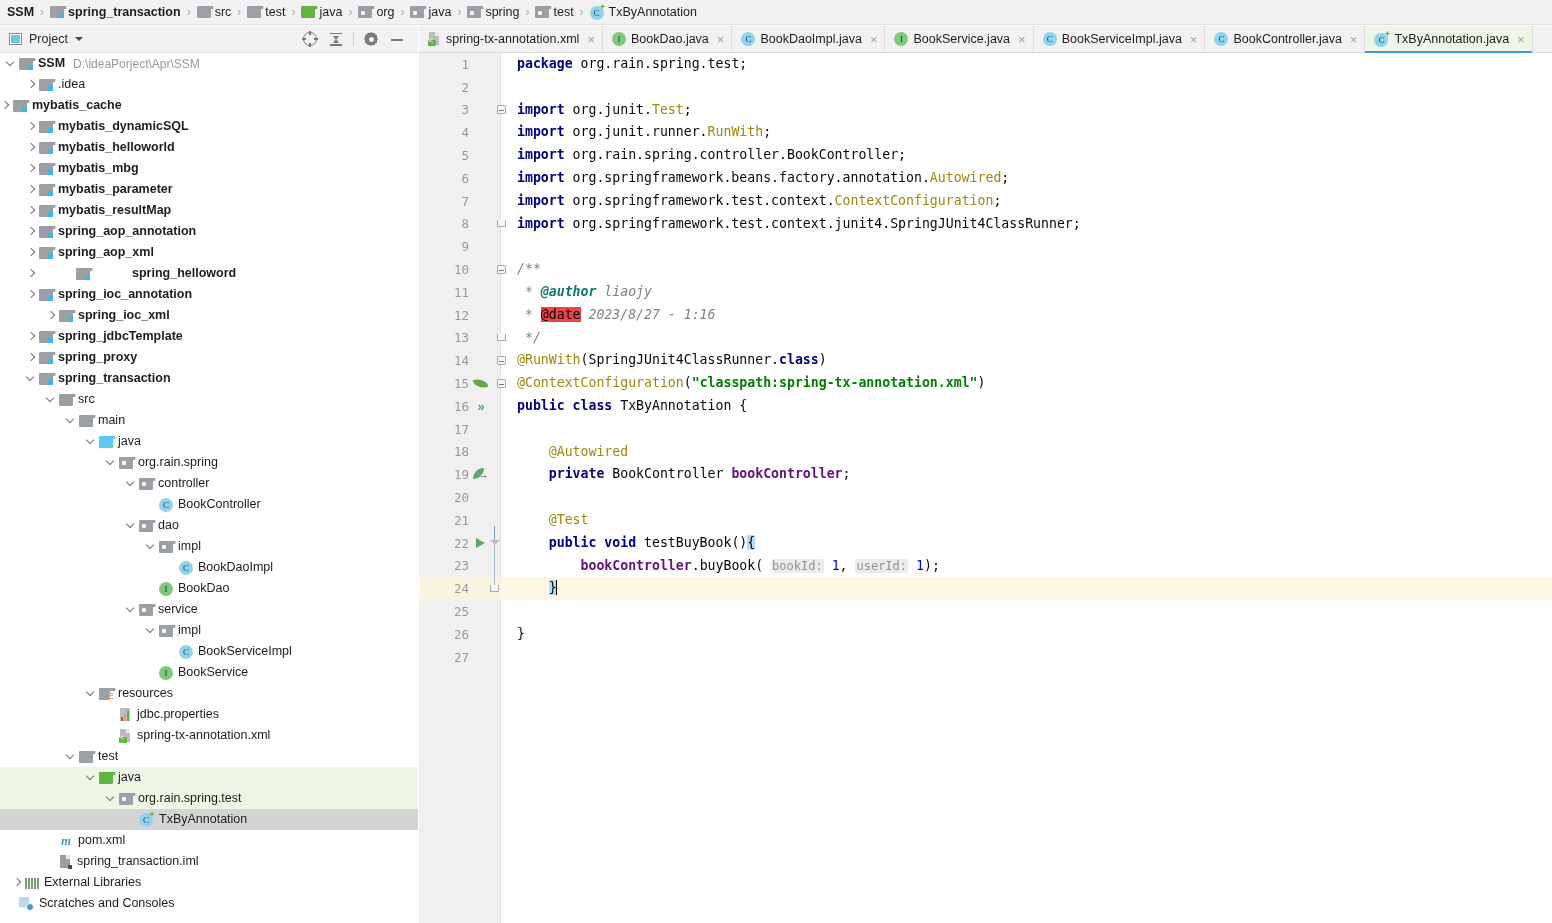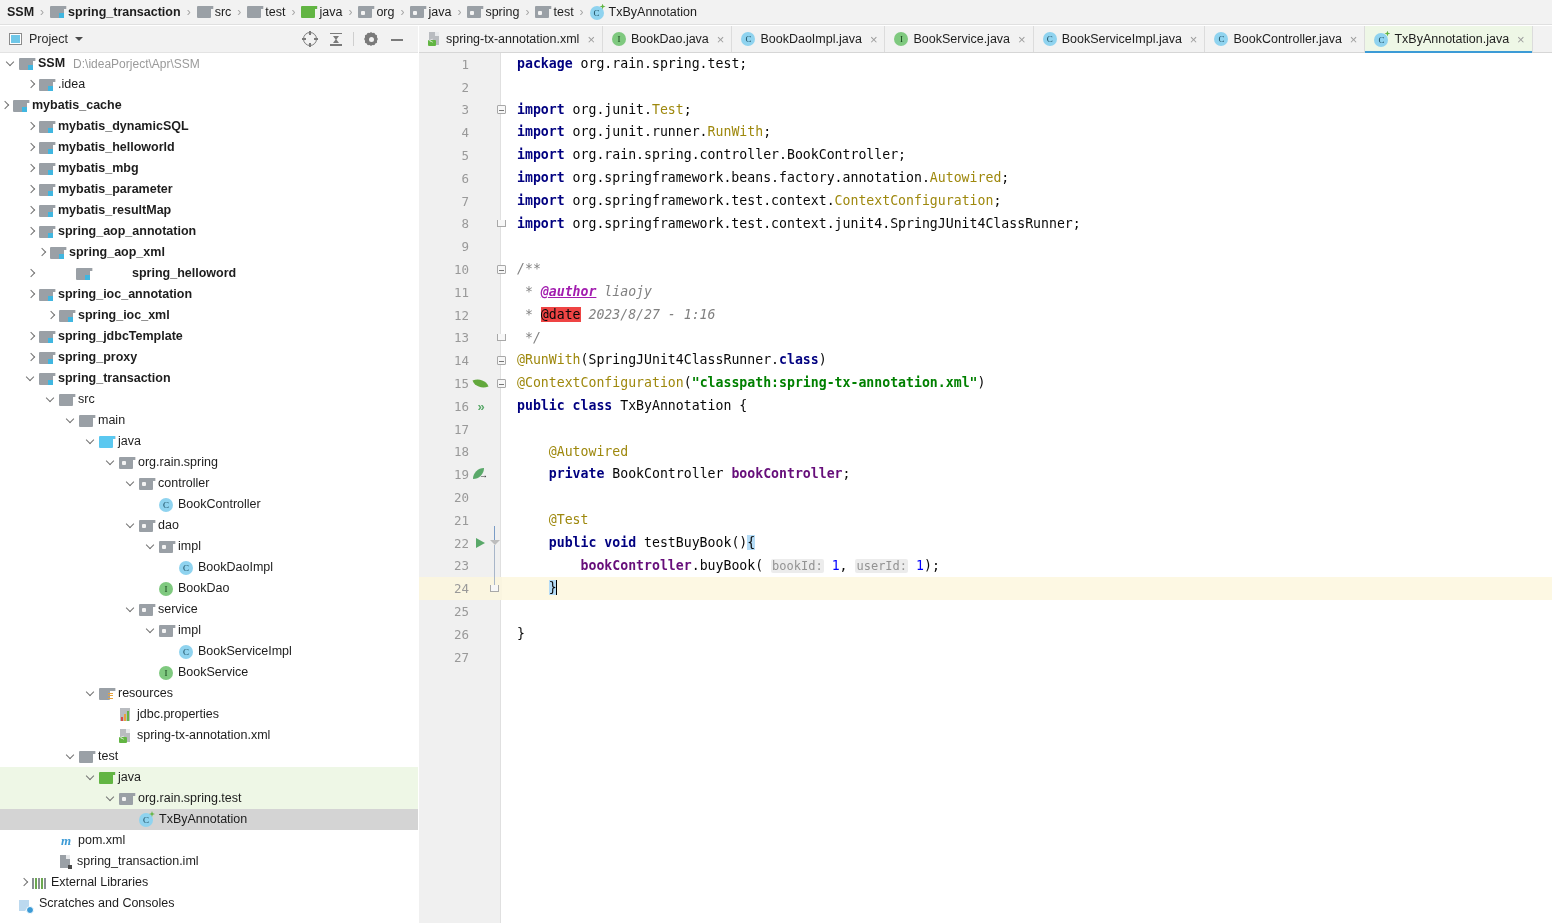--- a/index.html
+++ b/index.html
@@ -273,21 +273,21 @@
   .bean .lf { position:absolute; left:0; top:0; width:11px; height:11px; background:#59a869;
      border-radius: 100% 0 100% 0; }
   .bean .ar { position:absolute; right:-1px; bottom:1px; color:#2b2b2b; font-size:9px; line-height:1; }
 
   
   .kw   { color:#000080; font-weight:bold; }
   .ann  { color:#9e880d; }
   .str  { color:#008000; font-weight:bold; }
   .num  { color:#0000ff; }
   .cmt  { color:#808080; font-style:italic; }
-  .cmt-tag { color:#a21caf; font-style:italic; font-weight:bold; text-decoration:underline; }
+  .cmt-tag { color:#0f766e; font-style:italic; font-weight:bold; }
   .cmt-tag-hl { background:#ef4444; }
   .fld  { color:#660e7a; font-weight:bold; }
   .plain{ color:#080808; }
   .hint { color:#939393; background:#ececec; border-radius:2px; padding:0 1px; font-size:12px; }
   .brace-hl { background:#b5dcf7; }
   .caret { display:inline-block; width:1.6px; height:15px; background:#000;
      vertical-align:-3px; margin-left:-1px; }
 </style>
 </head>
 <body>
@@ -487,21 +487,21 @@
       </div>
       <div class="trow" style="padding-left: 26px;">
         <span class="chev"></span>
         <span class="ic ic-module">
           <i class="tab"></i>
           <i class="body"></i>
           <i class="badge"></i>
         </span>
         <span class="tlabel bold">spring_aop_annotation</span>
       </div>
-      <div class="trow" style="padding-left: 37px;">
+      <div class="trow" style="padding-left: 26px;">
         <span class="chev"></span>
         <span class="ic ic-module">
           <i class="tab"></i>
           <i class="body"></i>
           <i class="badge"></i>
         </span>
         <span class="tlabel bold">spring_aop_xml</span>
       </div>
       <div class="trow" style="padding-left: 26px; gap: 37px;">
         <span class="chev"></span>
@@ -730,32 +730,32 @@
       </div>
       <div class="trow" style="padding-left: 46px;">
         <span style="width: 9px; flex: 0 0 auto; margin-right: 4px;"></span>
         <span class="ic ic-iml">
           <i class="pg"></i>
           <i class="fold"></i>
           <i class="badge"></i>
         </span>
         <span class="tlabel">spring_transaction.iml</span>
       </div>
-      <div class="trow" style="padding-left: 19px;">
+      <div class="trow" style="padding-left: 12px;">
         <span class="chev"></span>
         <span class="ic ic-libs">
           <i></i>
           <i></i>
           <i></i>
           <i></i>
           <i></i>
         </span>
         <span class="tlabel">External Libraries</span>
       </div>
-      <div class="trow" style="padding-left: 6px; align-items: flex-end;">
+      <div class="trow" style="padding-left: 6px;">
         <span style="width: 9px; flex: 0 0 auto; margin-right: 4px;"></span>
         <span class="ic ic-scratch">
           <i class="pg"></i>
           <i class="clock"></i>
         </span>
         <span class="tlabel">Scratches and Consoles</span>
       </div>
     </div>
 
   <div class="tabs" id="tabs">

